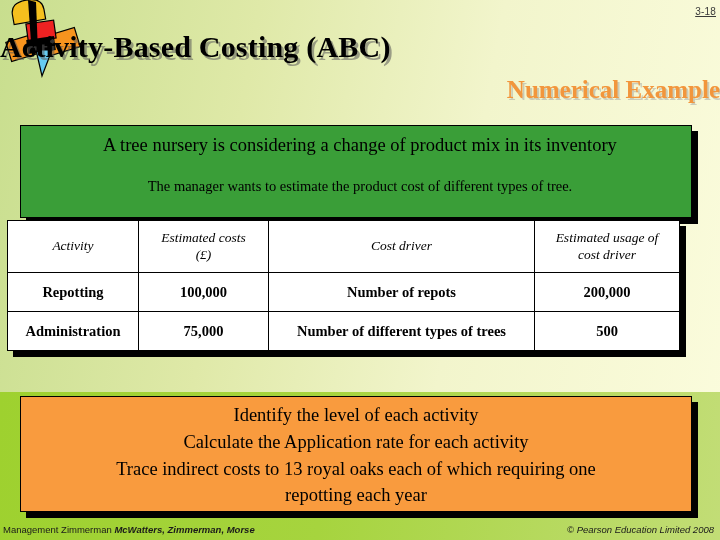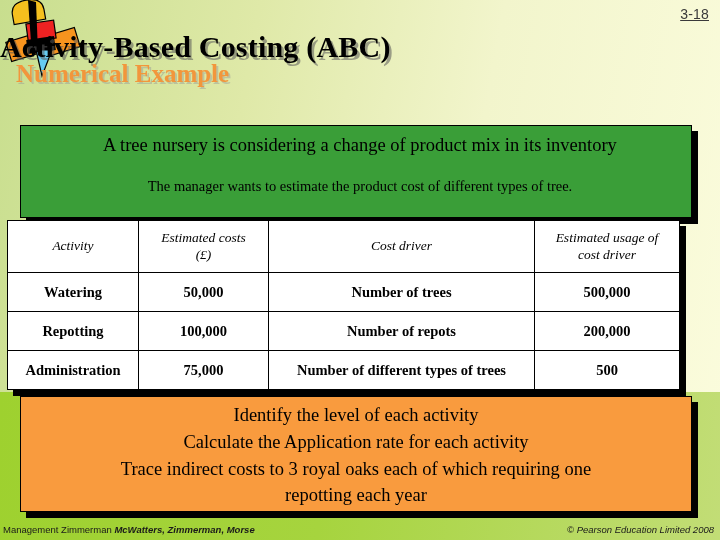--- a/index.html
+++ b/index.html
@@ -20,23 +20,23 @@
   .bottom-band {
     position:absolute;
     left:0; right:0;
     top:392px; bottom:0;
     background:linear-gradient(95deg, #9ed12f 0%, #a6d43e 45%, #c2dd76 100%);
   }
 
   
   .slide-number {
     position:absolute;
-    top:6px; right:11px;
+    top:6px; right:4px;
     font-family:"Liberation Sans", sans-serif;
-    font-size:14px;
+    font-size:10px;
     color:#3a3a3a;
     letter-spacing:.2px;
     text-decoration:underline;
   }
 
   
   .logo {
     position:absolute;
     left:2px; top:0px;
     width:84px; height:78px;
@@ -50,27 +50,26 @@
     text-align:left;
     font-size:30px;
     font-weight:bold;
     color:#000000;
     text-shadow:2.5px 2.5px 0 rgba(90,90,90,.55);
     letter-spacing:.2px;
   }
   .subtitle {
     position:absolute;
     left:0; right:0;
-    top:60px;
-    text-align:left;
+    top:76px;
+    text-align:right;
     font-size:25px;
     font-weight:bold;
     color:#f2963c;
     text-shadow:2px 2px 0 rgba(150,150,150,.45);
-    padding-left:16px;
   }
 
   
   .green-box {
     position:absolute;
     left:20px; top:125px;
     width:672px; height:93px;
     background:#3a9e38;
     border:1.5px solid #000;
     box-shadow:6px 6px 0 #000;
@@ -200,44 +199,38 @@
         </th>
         <th class="col-c">Cost driver</th>
         <th class="col-d">
           <div>Estimated usage of</div>
           <div>cost driver</div>
         </th>
       </tr>
     </thead>
     <tbody>
       <tr>
-        <td>Watering</td>
-        <td>50,000</td>
-        <td>Number of trees</td>
-        <td>500,000</td>
-      </tr>
-      <tr>
         <td>Repotting</td>
         <td>100,000</td>
         <td>Number of repots</td>
         <td>200,000</td>
       </tr>
       <tr>
         <td>Administration</td>
         <td>75,000</td>
         <td>Number of different types of trees</td>
         <td>500</td>
       </tr>
     </tbody>
   </table>
 
   <div class="orange-box">
     <div class="line">Identify the level of each activity</div>
     <div class="line">Calculate the Application rate for each activity</div>
-    <div class="line">Trace indirect costs to 3 royal oaks each of which requiring one</div>
+    <div class="line">Trace indirect costs to 13 royal oaks each of which requiring one</div>
     <div class="line">repotting each year</div>
   </div>
 
   <div class="footer-left">
     <span>Management Zimmerman</span>
     <span class="authors">McWatters, Zimmerman, Morse</span>
   </div>
   <div class="footer-right">© Pearson Education Limited 2008</div>
 
 </div>

